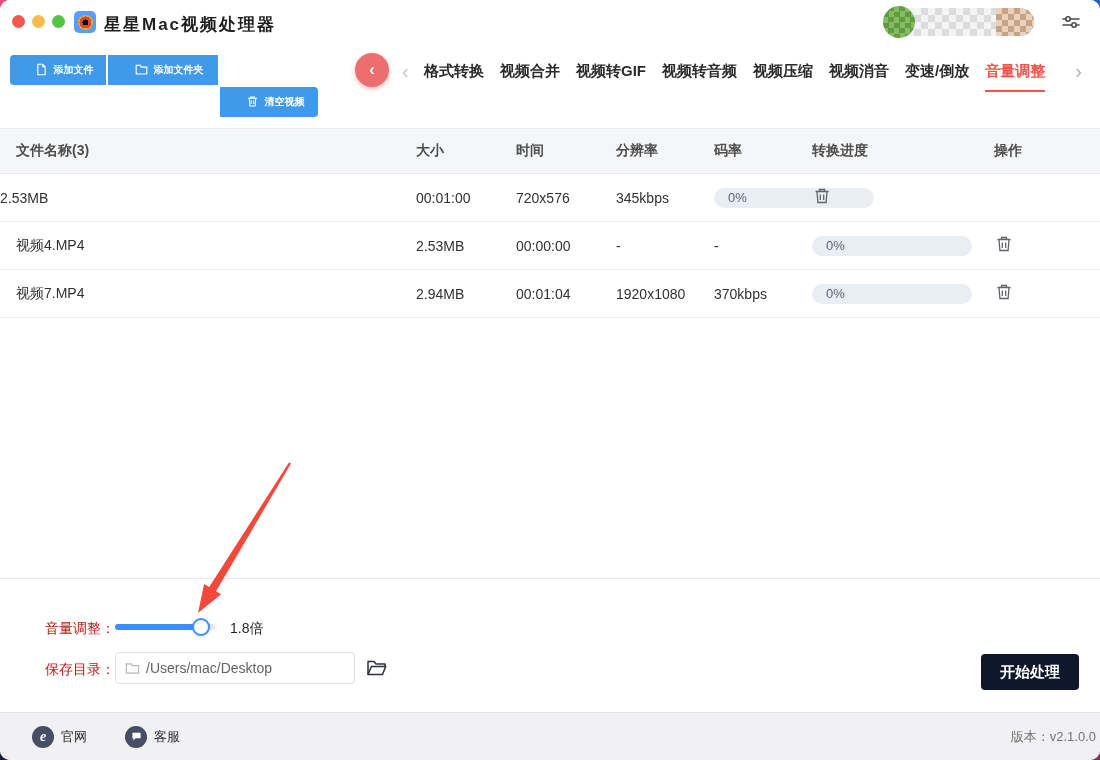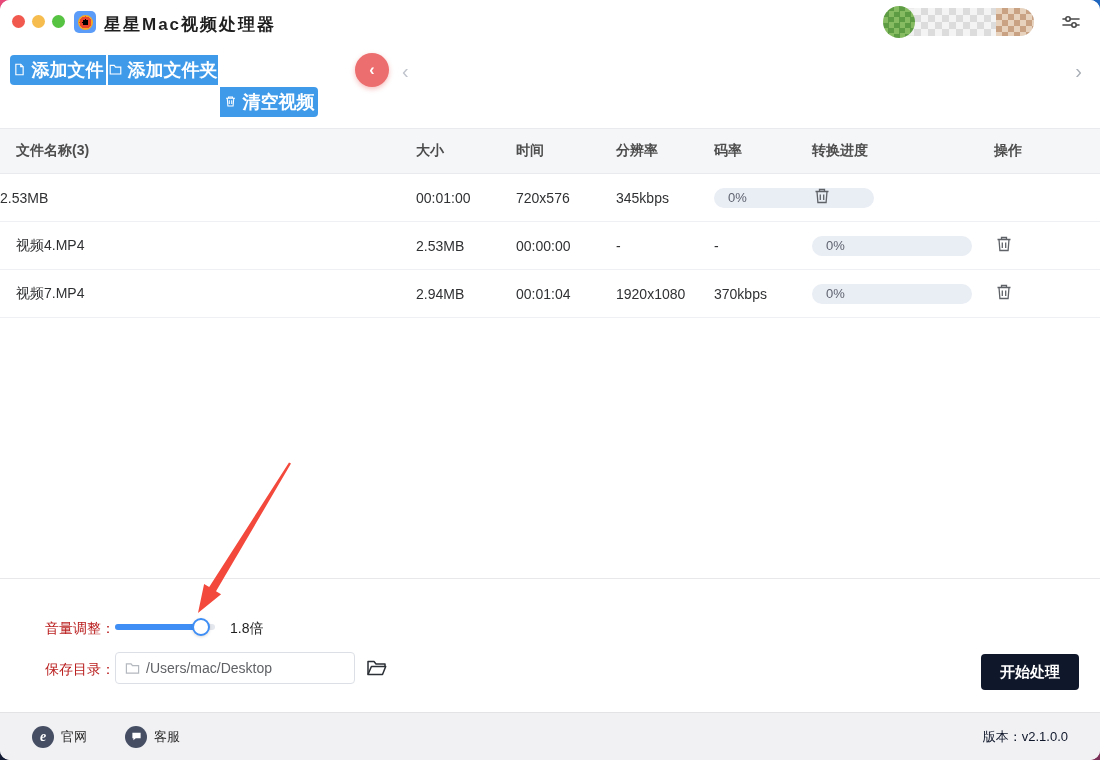--- a/index.html
+++ b/index.html
@@ -50,22 +50,22 @@
   .avatar {
     position:absolute; left:883px; top:6px; width:32px; height:32px; border-radius:50%;
     background:repeating-conic-gradient(#5d9c42 0% 25%, #86bb62 0% 50%) 0 0 / 11px 11px;
     z-index:2;
   }
   .settings { position:absolute; left:1060px; top:11px; width:22px; height:22px; cursor:pointer; }
   
   .actionsbar { position:absolute; left:0; top:52px; right:0; height:40px; }
   .btn-group { position:absolute; left:10px; top:3px; display:flex; gap:2px; }
   .tb-btn {
-    height:30px; background:#3f9bea; color:#fff; font-size:18px; font-weight:bold;
-    display:flex; align-items:center; justify-content:center; gap:6px; cursor:pointer;
+    height:30px; background:#3f9bea; color:#fff; font-size:10px; font-weight:bold;
+    display:flex; align-items:center; justify-content:center; gap:6px; cursor:pointer;padding-left:12px;
   }
   .tb-btn.first { width:96px;  border-radius:4px 0 0 4px; }
   .tb-btn.mid   { width:110px; }
   .tb-btn.last  { width:98px;  border-radius:0 4px 4px 0;margin-top:32px; }
   .backcircle {
     position:absolute; left:355px; top:1px; width:34px; height:34px; border-radius:50%;
     background:#ec6e6e; color:#fff; display:flex; align-items:center; justify-content:center;
     font-size:16px; font-weight:bold; box-shadow:0 2px 5px rgba(236,110,110,.45); cursor:pointer;
   }
   .chev-prev {
@@ -136,21 +136,21 @@
   }
   .flink { display:flex; align-items:center; gap:7px; cursor:pointer; }
   .flink.site { margin-left:32px; }
   .flink.support { margin-left:38px; }
   .fcircle {
     width:22px; height:22px; border-radius:50%; background:#454e63; color:#fff;
     display:flex; align-items:center; justify-content:center;
   }
   .fcircle .e { font-family:"Liberation Serif","DejaVu Serif",serif; font-style:italic; font-weight:bold; font-size:14px; line-height:1; }
   .flabel { font-size:13px; color:#2b2b2b;text-align:center; }
-  .version { position:absolute; right:32px; font-size:13px; color:#0f172a; }
+  .version { position:absolute; right:4px; font-size:13px; color:#737373; }
   
   .annotation { position:absolute; left:185px; top:455px; width:115px; height:165px; pointer-events:none; z-index:50; }
 </style>
 </head>
 <body>
 
 <div class="window">
 
   <div class="titlebar">
     <span class="traffic t-close"></span>
@@ -208,20 +208,30 @@
       </div>
     </div>
 
     <div class="backcircle">
       <span>‹</span>
     </div>
     <div class="chev-prev">
       <span>‹</span>
     </div>
 
+    <div class="tabs">
+      <div class="tab">格式转换</div>
+      <div class="tab">视频合并</div>
+      <div class="tab">视频转GIF</div>
+      <div class="tab">视频转音频</div>
+      <div class="tab">视频压缩</div>
+      <div class="tab">视频消音</div>
+      <div class="tab">变速/倒放</div>
+      <div class="tab active">音量调整</div>
+    </div>
 
     <div class="chev-next">
       <span>›</span>
     </div>
   </div>
 
   <div class="table">
     <div class="trow thead">
       <div class="cell-name">文件名称(3)</div>
       <div>大小</div>

